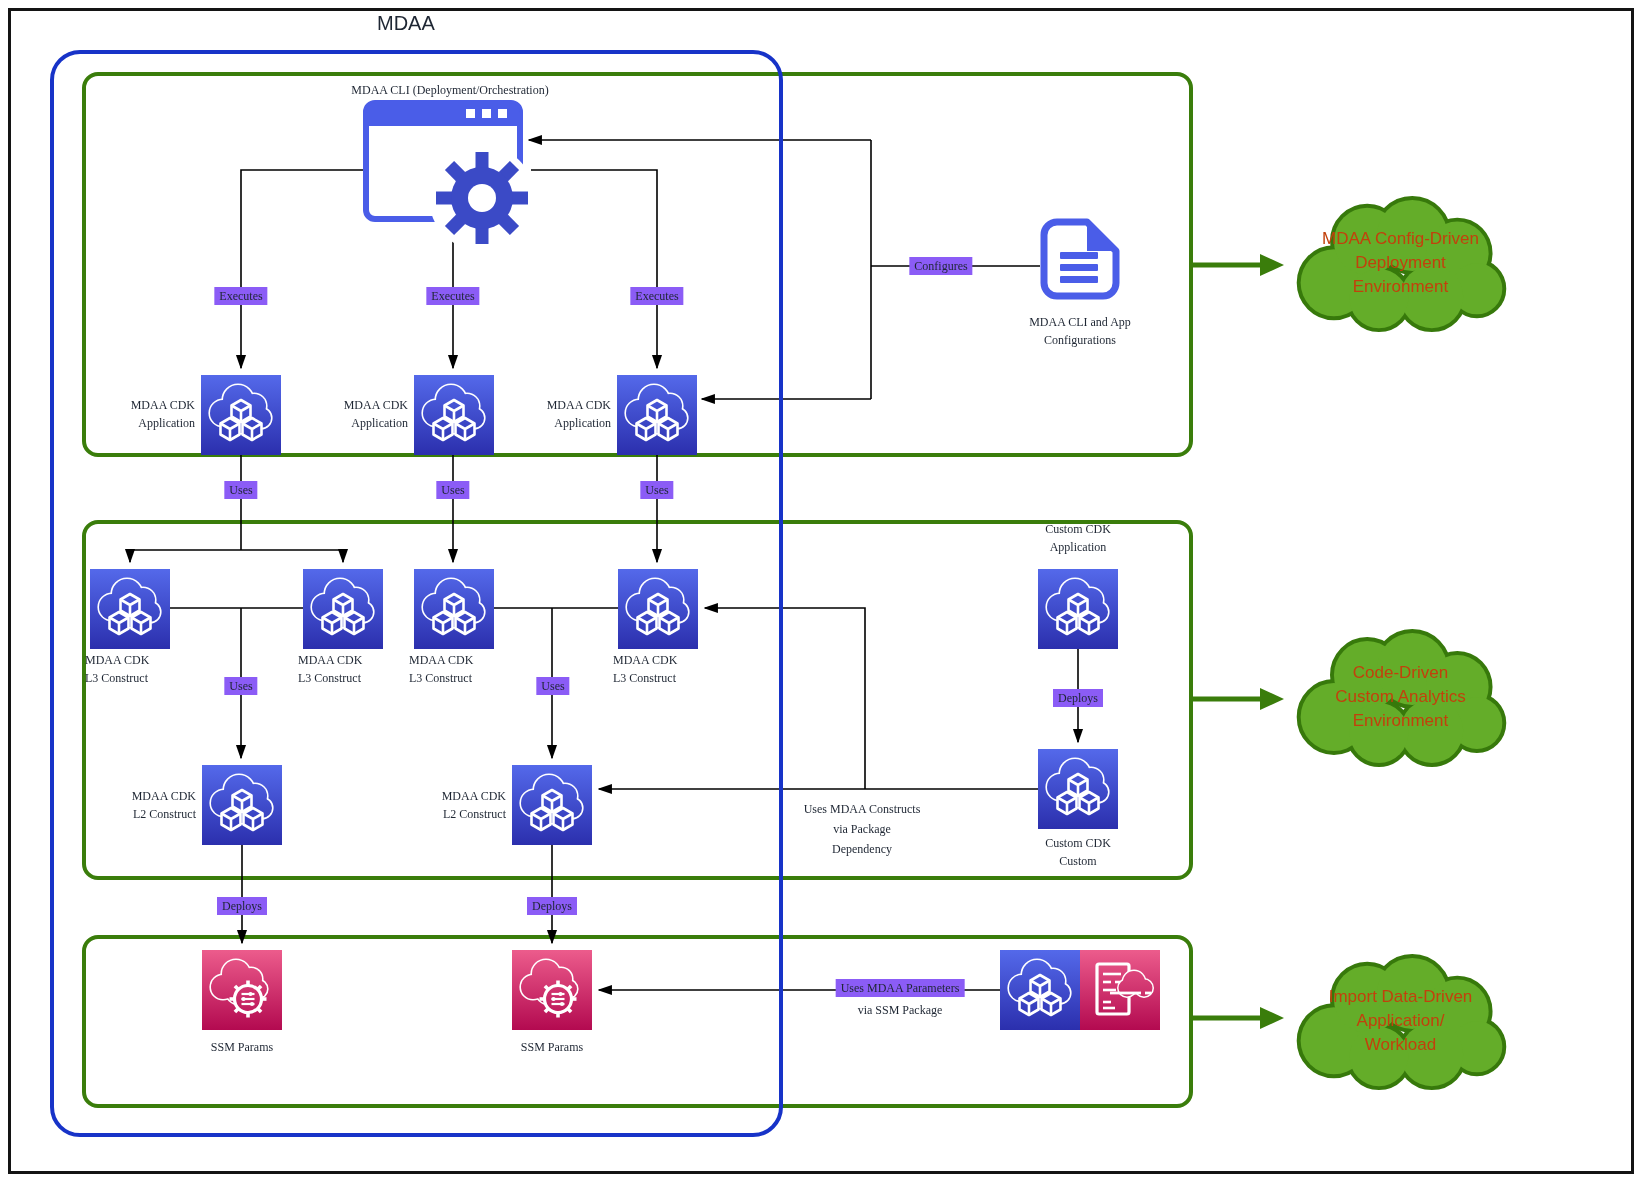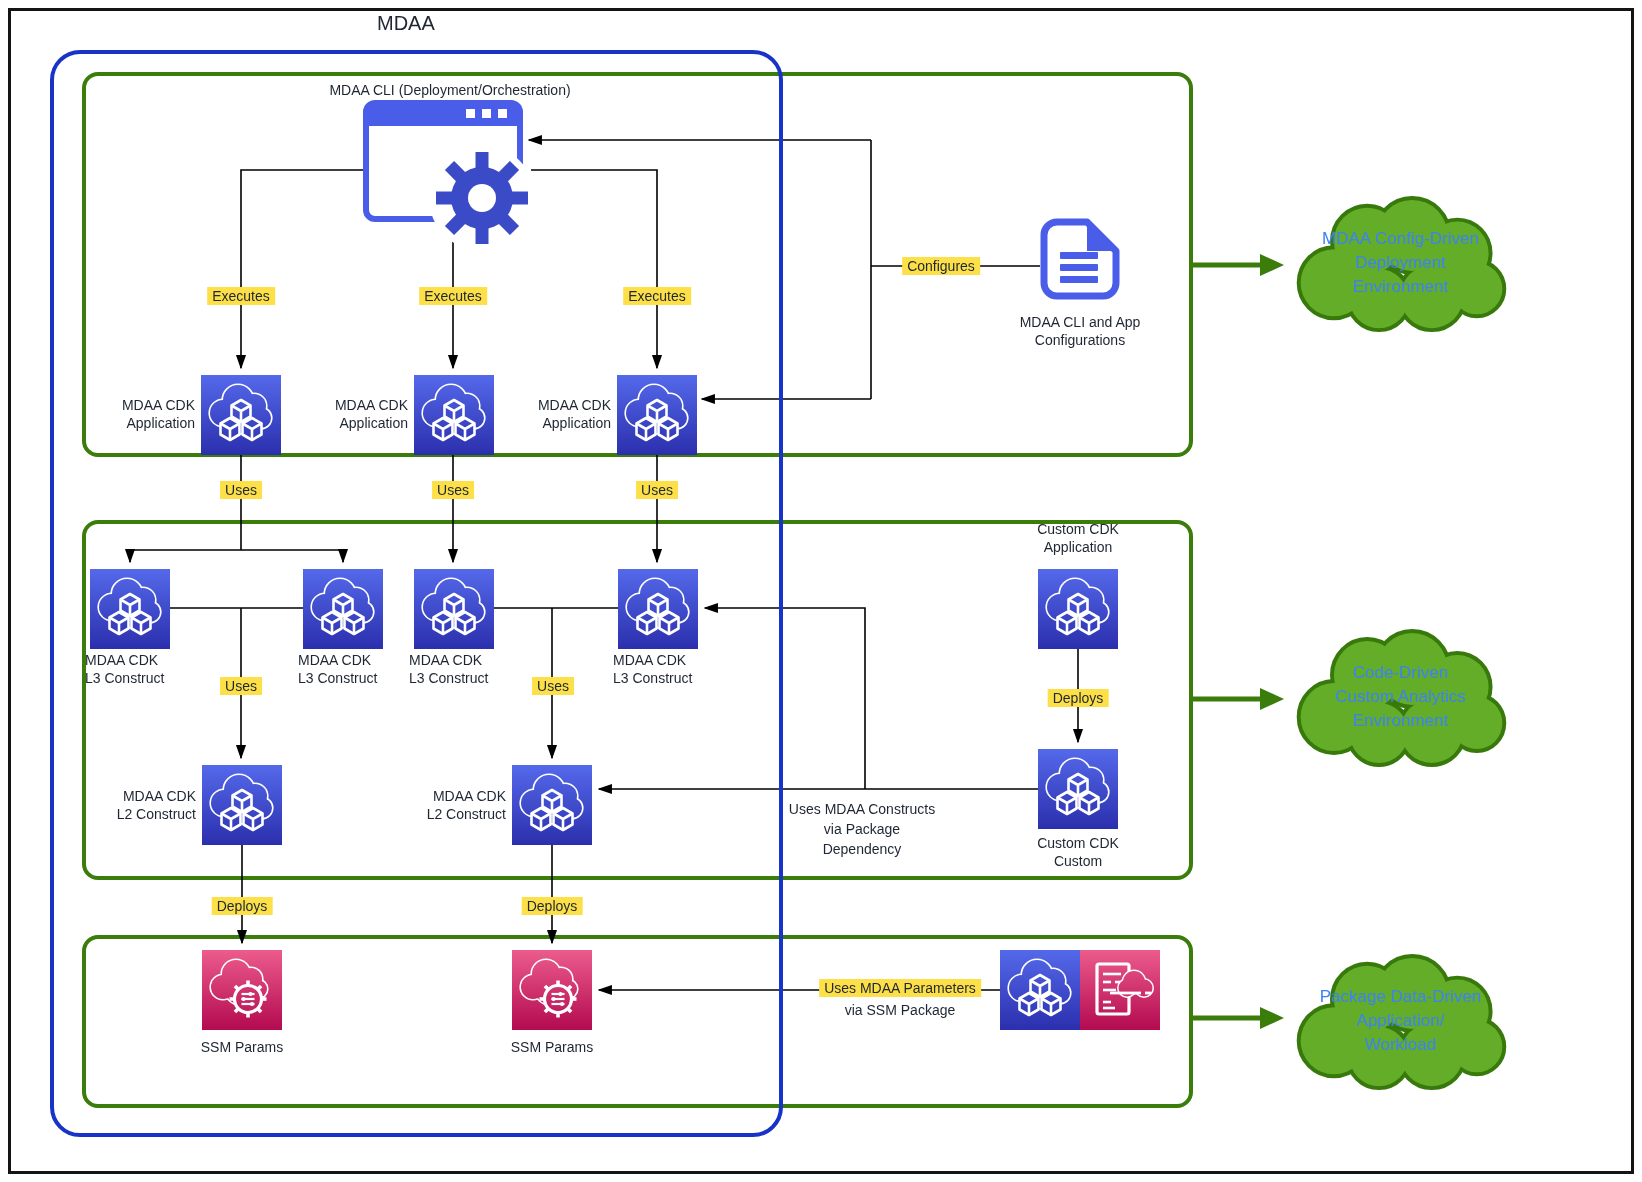--- a/index.html
+++ b/index.html
@@ -6,27 +6,27 @@
   .stage{position:relative;width:1642px;height:1182px;background:#fff;overflow:hidden;
          font-family:"Liberation Sans",sans-serif;color:var(--text,#1e2633);}
   .frame{position:absolute;inset:8px;border:3px solid #141414;}
   .title{position:absolute;left:377px;top:12px;font-size:20px;color:var(--text);}
   .boundary{position:absolute;left:50px;top:50px;width:733px;height:1087px;
             border:4px solid var(--boundary-blue);border-radius:30px;z-index:30;pointer-events:none;box-sizing:border-box;}
   .group{position:absolute;border:4px solid var(--group-green);border-radius:16px;box-sizing:border-box;z-index:1;}
   .lines{position:absolute;left:0;top:0;z-index:5;}
   .lines path{fill:none;stroke:var(--line);stroke-width:1.6px;}
   .icon{position:absolute;z-index:10;}
-  .lbl{position:absolute;z-index:12;font-size:14px;line-height:18px;white-space:nowrap;color:var(--text);}
+  .lbl{position:absolute;z-index:12;font-size:12px;line-height:18px;white-space:nowrap;color:var(--text);font-family:Liberation Serif, serif;}
   .ctr{transform:translate(-50%,-50%);text-align:center;}
   .rgt{transform:translate(-100%,-50%);text-align:right;}
-  .onln{background:#fde047;padding:0 5px;text-align:right;}
+  .onln{background:#8b5cf6;padding:0 5px;text-align:right;}
   .cloud{position:absolute;z-index:8;}
   .cloud .ctext{position:absolute;left:50%;top:calc(50% - 3px);transform:translate(-50%,-50%);
-    text-align:center;color:#3b82f6;font-size:17px;line-height:24px;white-space:nowrap;z-index:9;}
+    text-align:center;color:#c2410c;font-size:17px;line-height:24px;white-space:nowrap;z-index:9;}
   .garrow{position:absolute;z-index:8;}
   span{display:block;}
 </style>
 </head>
 <body>
 
 <div class="stage">
 
   <svg width="0" height="0" style="position:absolute" aria-hidden="true">
     <defs>
@@ -382,19 +382,19 @@
       <span>Code-Driven</span>
       <span>Custom Analytics</span>
       <span>Environment</span>
     </div>
   </div>
   <div class="cloud" style="left:1283px;top:950px;width:235px;height:148px">
     <svg width="235" height="148" viewBox="0 0 240 150" preserveAspectRatio="none">
         <use href="#cloud-big"></use>
       </svg>
     <div class="ctext">
-      <span>Package Data-Driven</span>
+      <span>Import Data-Driven</span>
       <span>Application/</span>
       <span>Workload</span>
     </div>
   </div>
 
 </div>
 
 </body></html>

